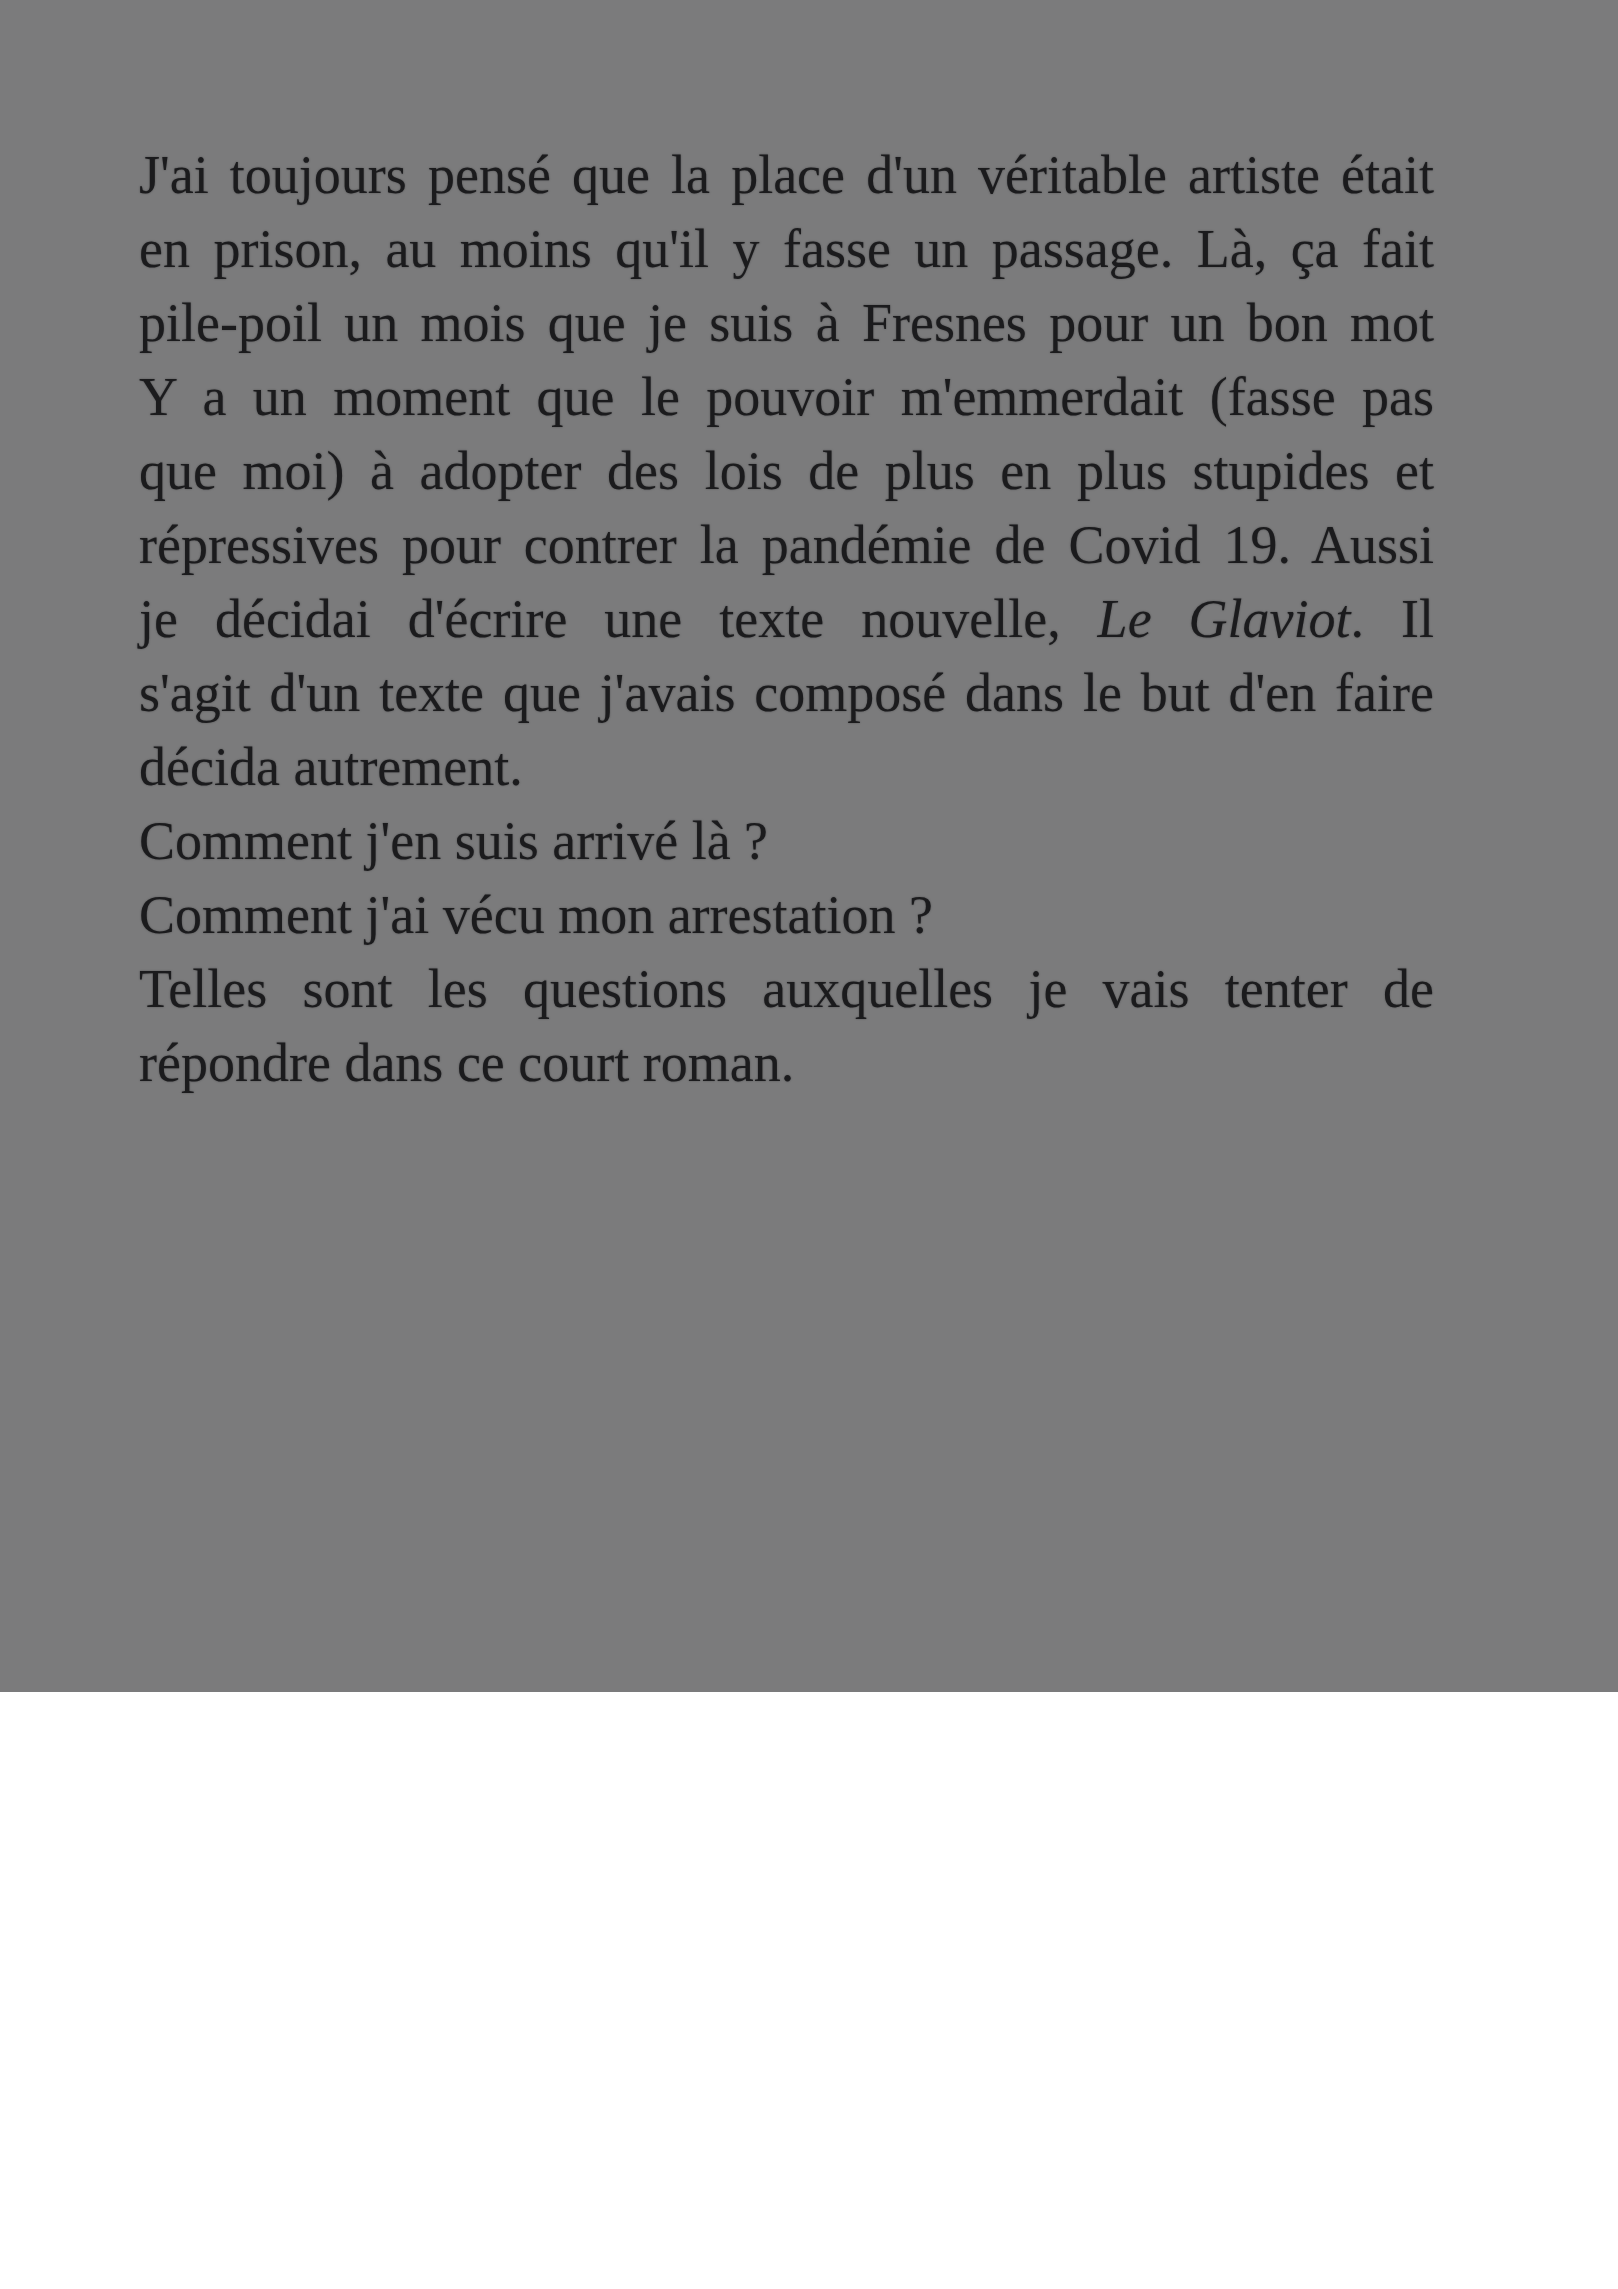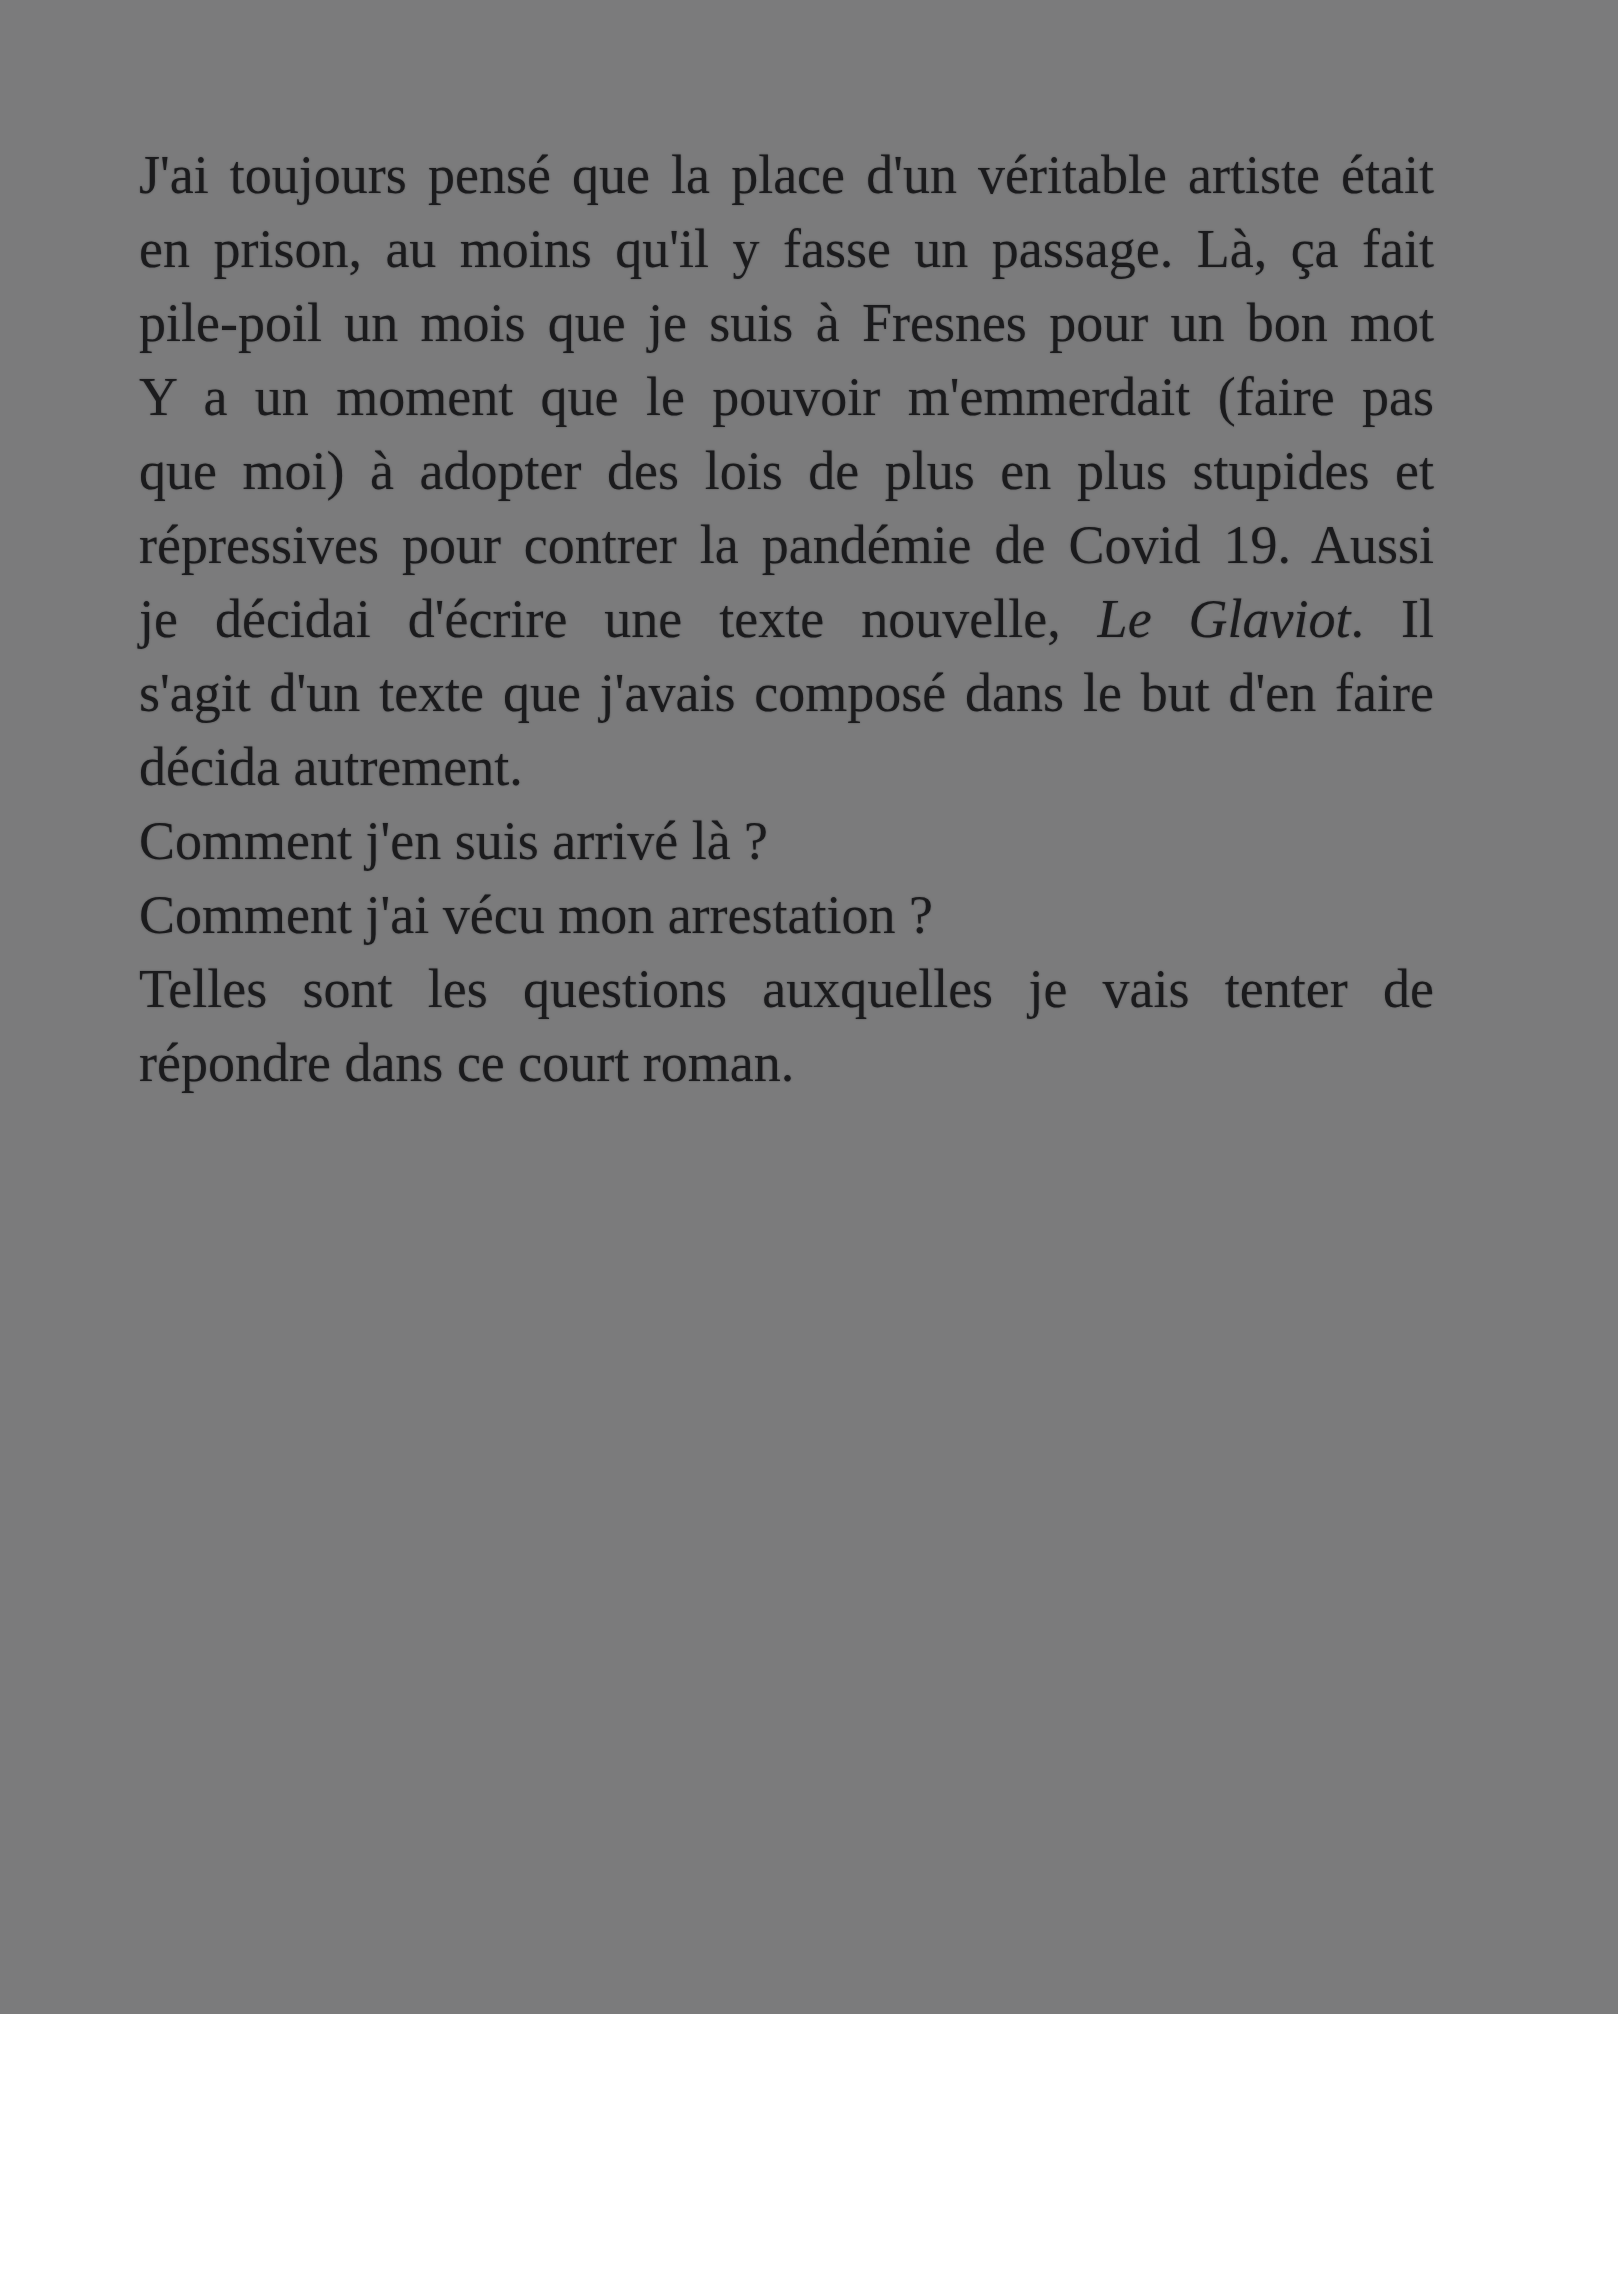--- a/index.html
+++ b/index.html
@@ -4,21 +4,21 @@
 <title>Book Page</title>
 <style>
   
   html, body {
     margin: 0;
     padding: 0;
   }
   .page {
     position: relative;
     width: 1619px;
-    height: 2014px;
+    height: 1692px;
     background: #7b7b7c; 
     overflow: hidden;
   }
   .page-text {
     position: absolute;
     left: 139px;
     top: 138px;
     width: 1295px;
     font-family: "Liberation Serif", "DejaVu Serif", serif;
     font-size: 54px;
@@ -47,21 +47,21 @@
 <body>
 
 <div class="page" style="background: rgb(123, 123, 124);">
   <div class="page-text" style="color: rgb(27, 27, 29);">
       <div class="paragraph">
         <div class="text-line justified"><span class="seg">J'ai toujours pensé que la place d'un véritable artiste était</span></div>
         <div class="text-line justified"><span class="seg">en prison, au moins qu'il y fasse un passage. Là, ça fait</span></div>
         <div class="text-line justified"><span class="seg">pile-poil un mois que je suis à Fresnes pour un bon mot</span></div>
       </div>
       <div class="paragraph">
-        <div class="text-line justified"><span class="seg">Y a un moment que le pouvoir m'emmerdait (faire pas</span></div>
+        <div class="text-line justified"><span class="seg">Y a un moment que le pouvoir m'emmerdait (fasse pas</span></div>
         <div class="text-line justified"><span class="seg">que moi) à adopter des lois de plus en plus stupides et</span></div>
         <div class="text-line justified"><span class="seg">répressives pour contrer la pandémie de Covid 19. Aussi</span></div>
         <div class="text-line justified"><span class="seg">je décidai d'écrire une texte nouvelle, </span><span class="seg italic">Le Glaviot</span><span class="seg">. Il</span></div>
         <div class="text-line justified"><span class="seg">s'agit d'un texte que j'avais composé dans le but d'en faire</span></div>
         <div class="text-line"><span class="seg">décida autrement.</span></div>
       </div>
       <div class="paragraph">
         <div class="text-line"><span class="seg">Comment j'en suis arrivé là ?</span></div>
       </div>
       <div class="paragraph">

